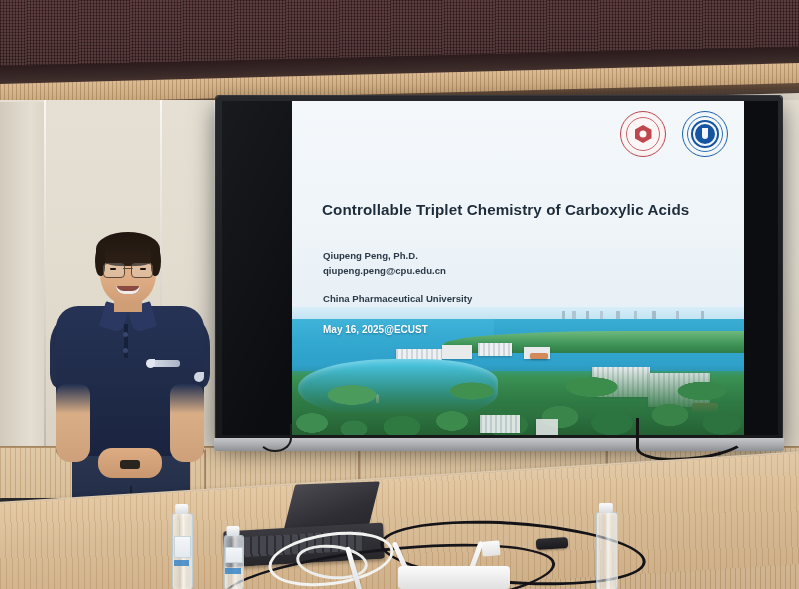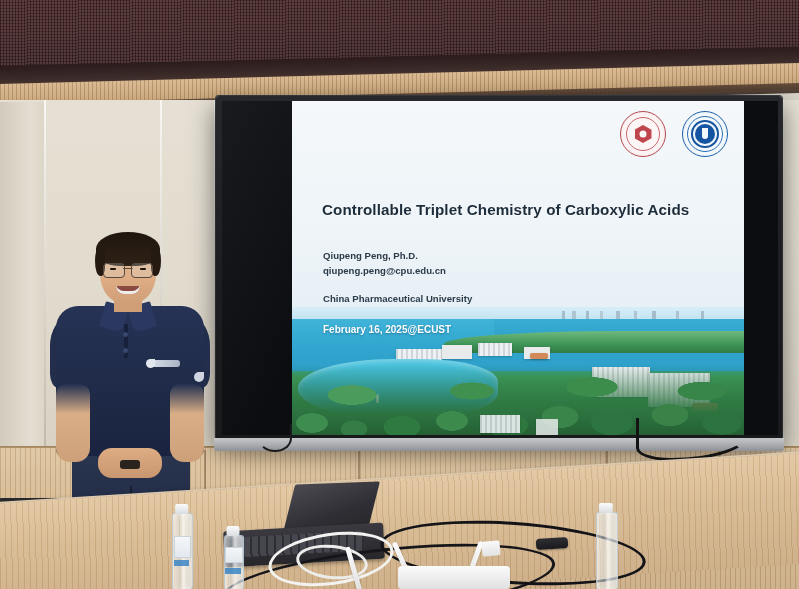--- a/index.html
+++ b/index.html
@@ -496,21 +496,21 @@
           <div class="mark"></div>
         </div>
       </div>
 
       <div class="slide-title">Controllable Triplet Chemistry of Carboxylic Acids</div>
       <div class="slide-presenter">
         <div>Qiupeng Peng, Ph.D.</div>
         <div>qiupeng.peng@cpu.edu.cn</div>
       </div>
       <div class="slide-affil">China Pharmaceutical University</div>
-      <div class="slide-date">February 16, 2025@ECUST</div>
+      <div class="slide-date">May 16, 2025@ECUST</div>
     </div>
   </div>
   <div class="tv-glare"></div>
   <div class="tv-bottom-shelf"></div>
   <div class="tv-cable"></div>
   <div class="tv-cable2"></div>
 
   <div class="person">
     <div class="pants"></div>
     <div class="pants-seam"></div>

